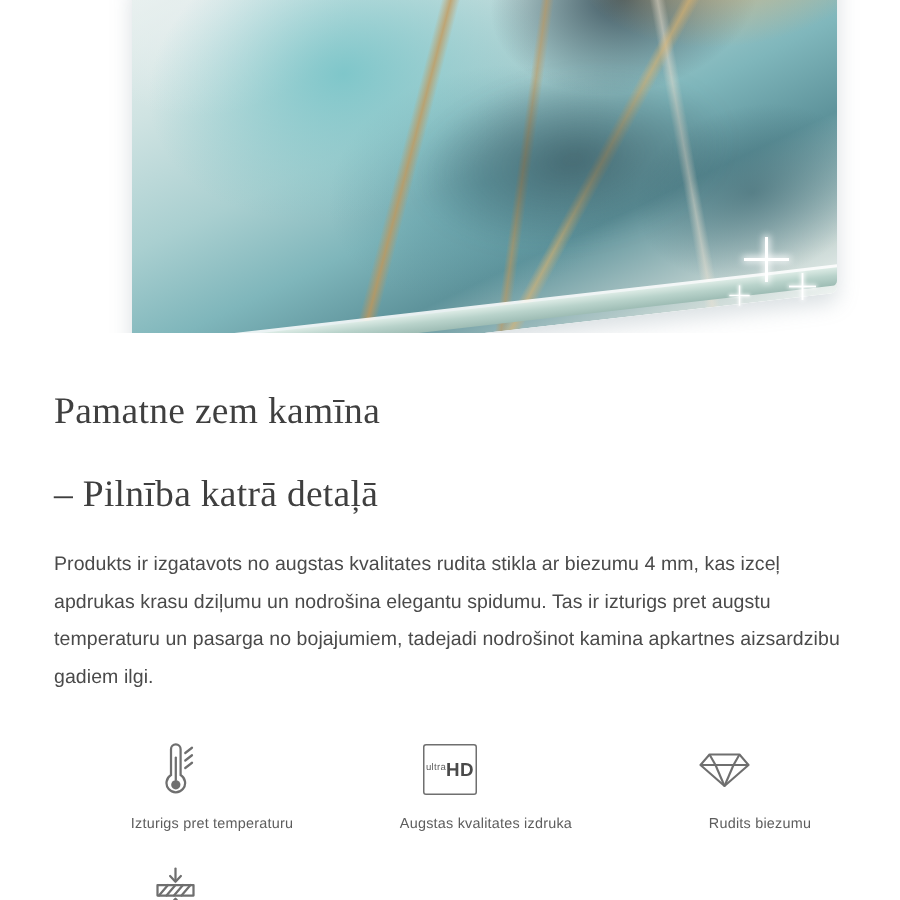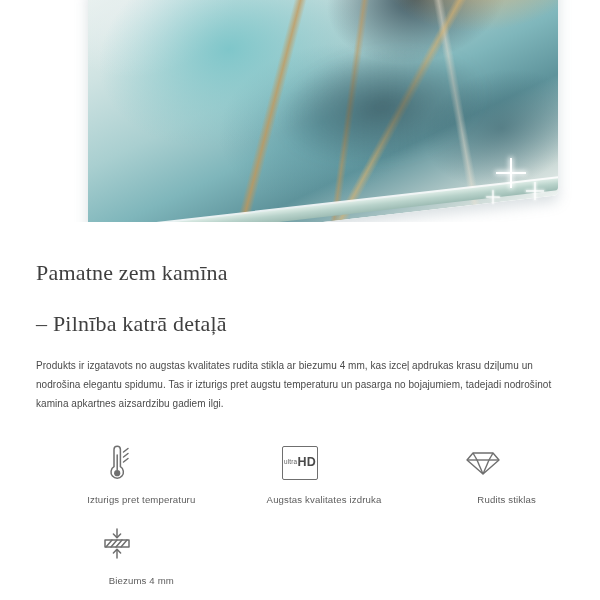--- a/index.html
+++ b/index.html
@@ -116,35 +116,35 @@
   .sparkle-1 { left: 496px; top: 158px; transform: scale(1.0); }
   .sparkle-2 { left: 520px; top: 176px; transform: scale(0.6); }
   .sparkle-3 { left: 478px; top: 182px; transform: scale(0.45); }
 
   
   .content {
     padding: 16px 36px 0 36px;
   }
   .headline {
     font-family: "Liberation Serif", serif;
-    font-size: 22px;
+    font-size: 25px;
     line-height: 1.32;
     color: #3f3f3f;
     font-weight: 400;
     letter-spacing: 0.2px;
     margin: 0;
     padding-top: 20px;
   }
   .headline .line2 {
     display: block;
     margin-top: 22px;
   }
   .body-copy {
     margin: 18px 0 0 0;
-    font-size: 10px;
+    font-size: 13px;
     line-height: 1.92;
     color: #4a4a4a;
     max-width: 534px;
     letter-spacing: 0.05px;
   }
 
   
   .features {
     margin-top: 26px;
     padding: 0 26px;
@@ -253,21 +253,21 @@
       <div class="feature-icon">
         <svg width="40" height="34" viewBox="0 0 40 34" fill="none" stroke="#6f6f6f" stroke-width="1.4" stroke-linejoin="round">
           <path d="M10 7h20l6 7-16 14L4 14z"></path>
           <line x1="4" y1="14" x2="36" y2="14"></line>
           <line x1="10" y1="7" x2="14" y2="14"></line>
           <line x1="30" y1="7" x2="26" y2="14"></line>
           <line x1="14" y1="14" x2="20" y2="28"></line>
           <line x1="26" y1="14" x2="20" y2="28"></line>
         </svg>
       </div>
-      <div class="feature-label">Rudits stiklas</div>
+      <div class="feature-label">Rudits biezumu</div>
     </div>
 
 
     <div class="feature">
       <div class="feature-icon">
         <svg width="40" height="38" viewBox="0 0 40 38" fill="none" stroke="#6f6f6f" stroke-width="1.5" stroke-linecap="round" stroke-linejoin="round">
           <line x1="20" y1="4" x2="20" y2="12"></line>
           <polyline points="16.4,9 20,12.8 23.6,9"></polyline>
           <rect x="8" y="15" width="24" height="7"></rect>
           <line x1="9" y1="22" x2="15" y2="15"></line>

